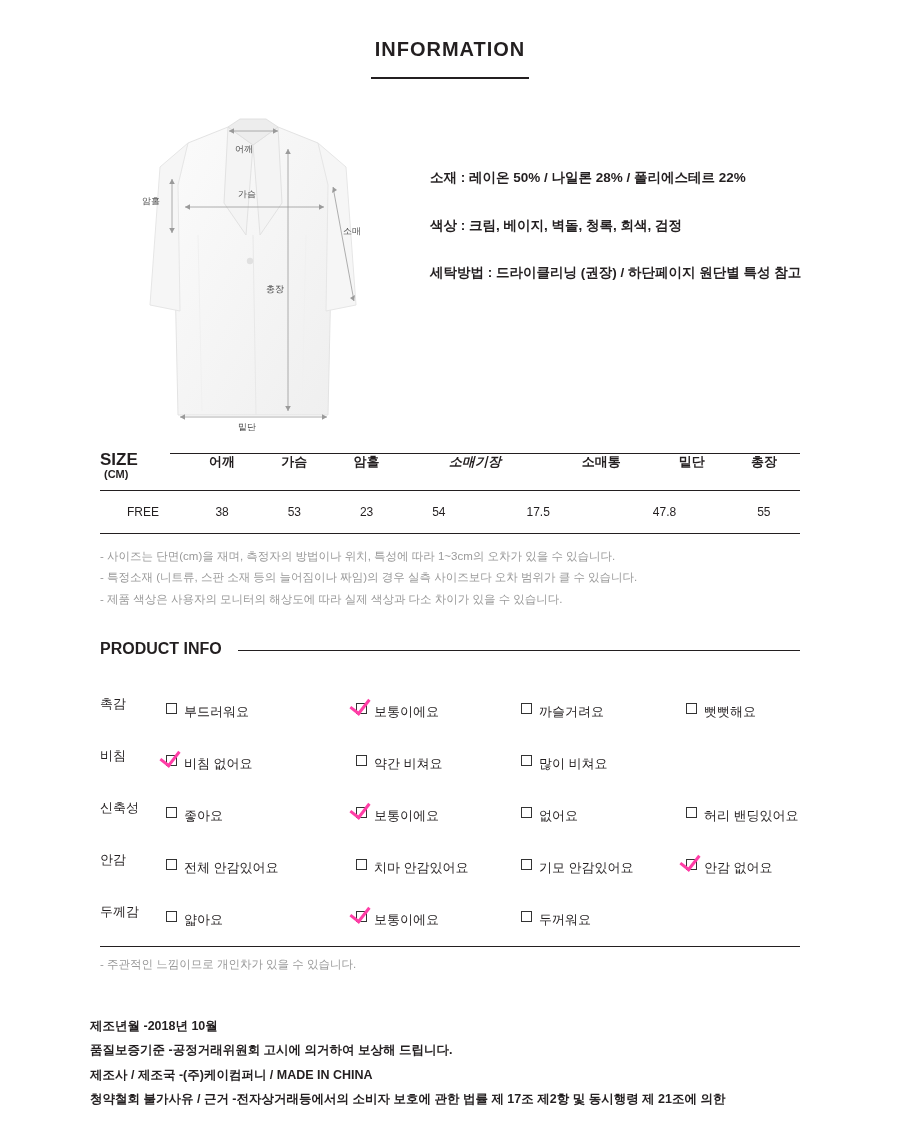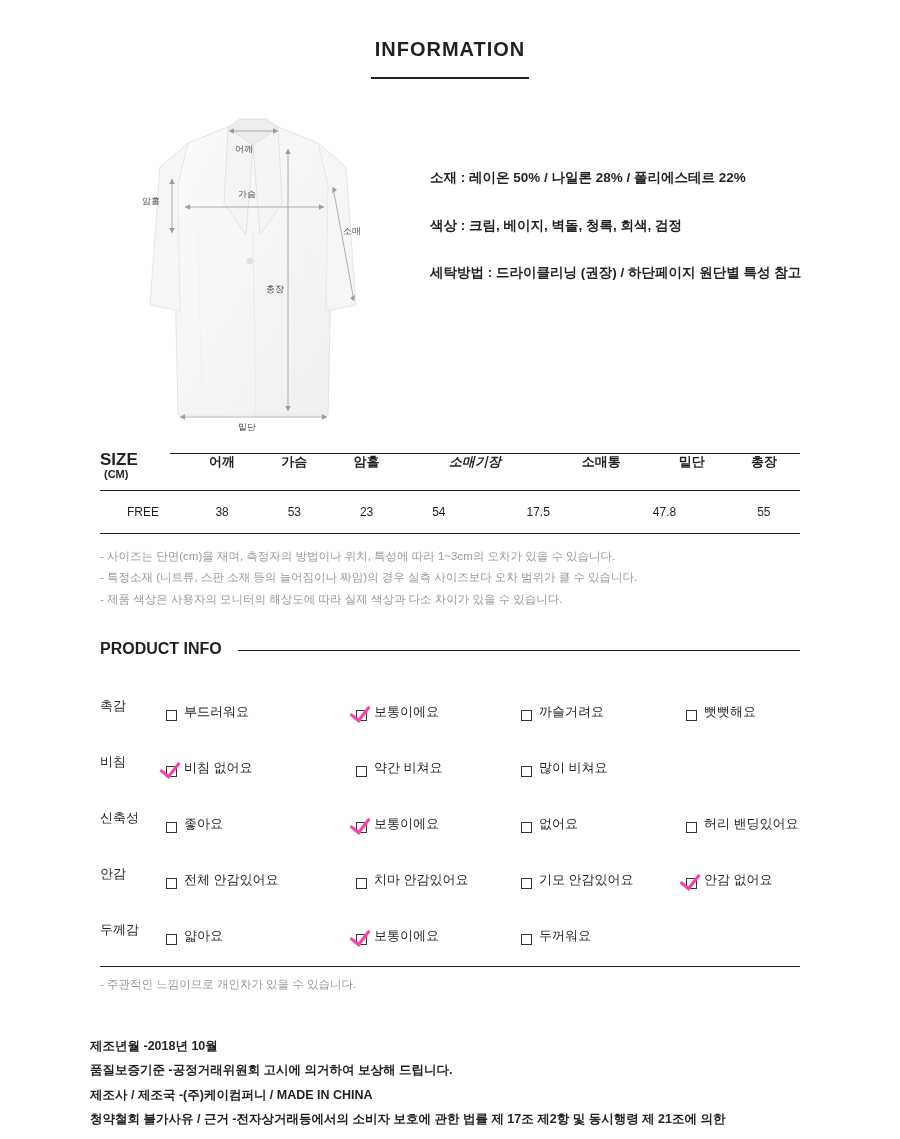--- a/index.html
+++ b/index.html
@@ -122,21 +122,21 @@
   }
   .pi-rule {
     position: absolute; left: 138px; right: 0; top: 10px;
     height: 1px; background: #231f20;
   }
   .pi-table { width: 100%; margin-top: 14px; border-collapse: collapse; }
   .pi-table td { vertical-align: middle; padding: 9px 0; }
   .pi-rowlabel { width: 66px; font-size: 13px; }
   .opt {
     display: inline-flex;
-    align-items: flex-end;
+    align-items: flex-start;
     font-size: 13px;
     white-space: nowrap;
     margin-top: 16px;
   }
   .box {
     width: 11px; height: 11px;
     border: 1px solid #333;
     display: inline-block;
     margin-right: 7px;
     position: relative;

